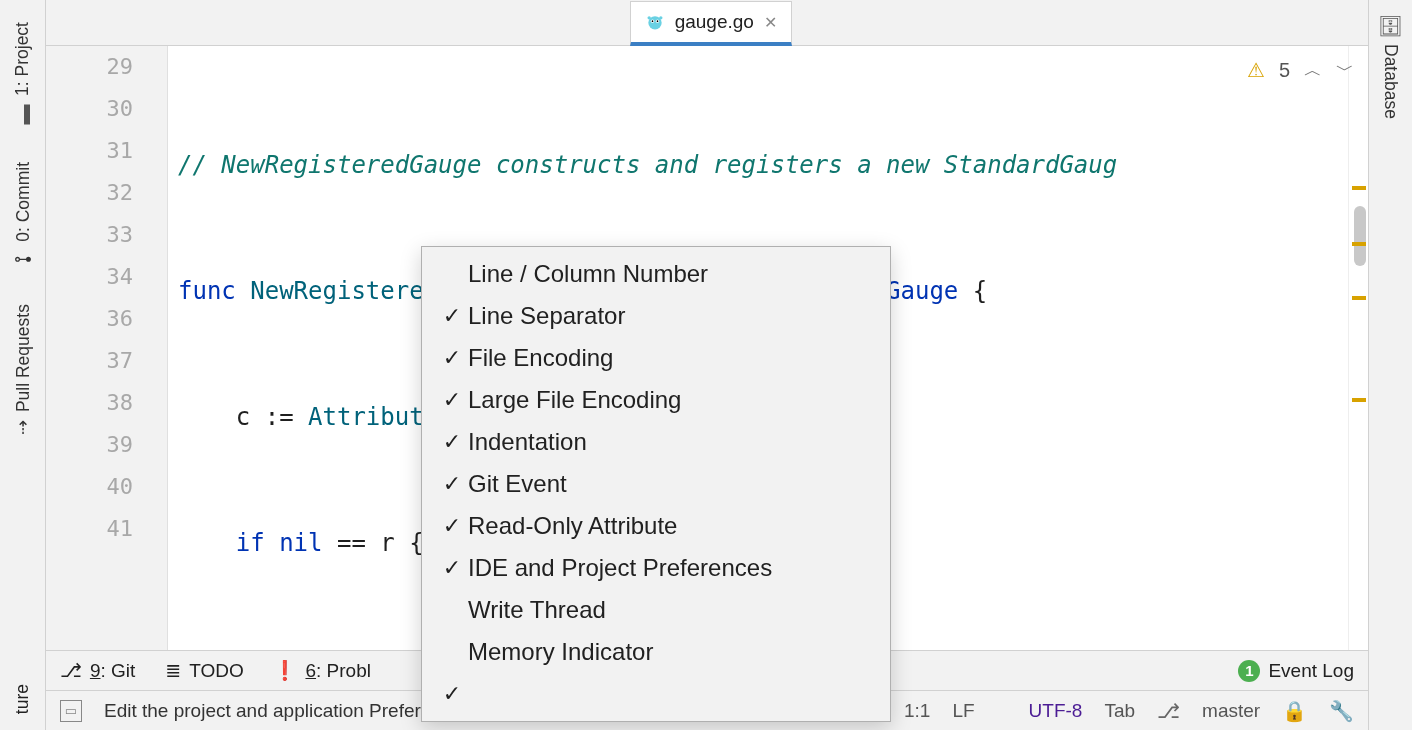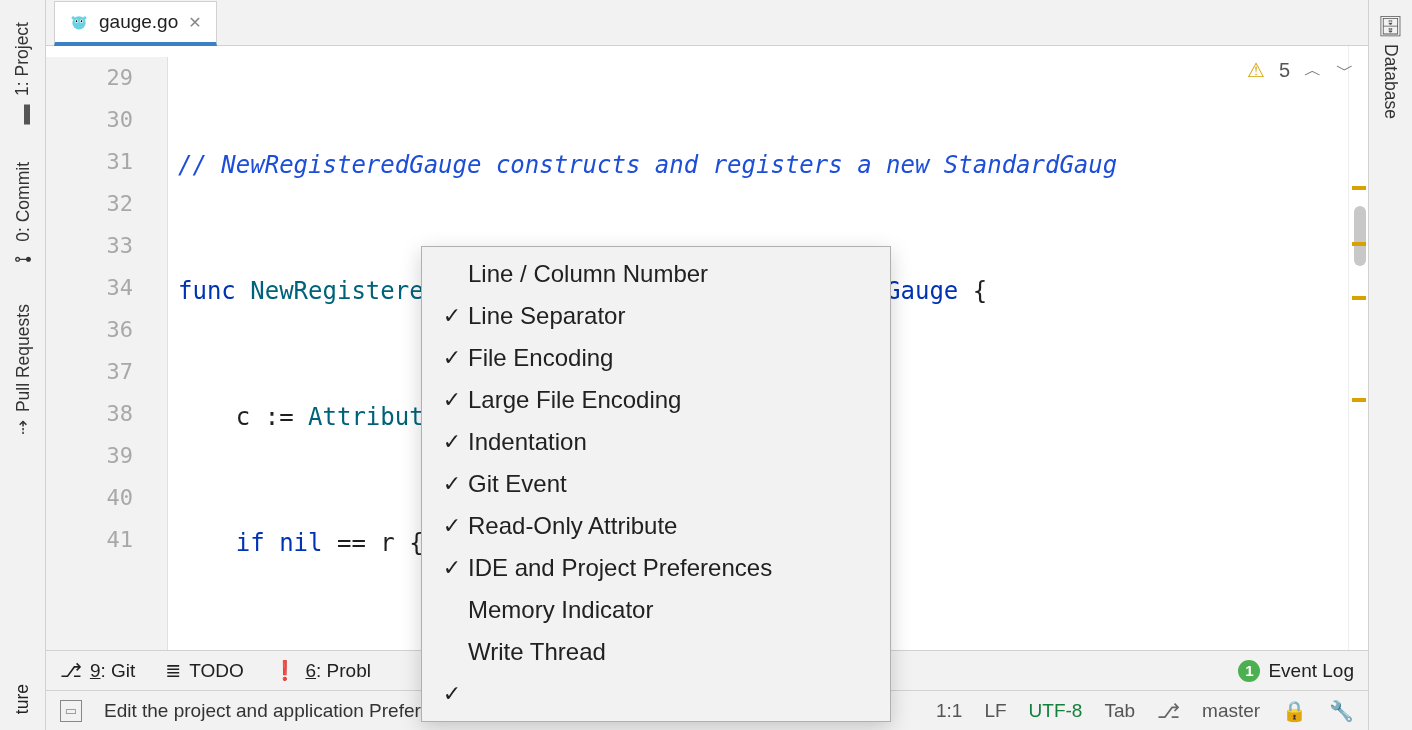--- a/index.html
+++ b/index.html
@@ -58,20 +58,21 @@
 .middle { flex: 1; display: flex; flex-direction: column; height: 100%; }
 
 
 .tab-bar {
   height: 46px;
   background: #f2f2f2;
   border-bottom: 1px solid #d1d1d1;
   display: flex;
   align-items: stretch;
   padding-left: 8px;
+  justify-content: center;
 }
 .tab {
   display: flex;
   align-items: center;
   gap: 10px;
   padding: 0 14px;
   background: #fff;
   border-top: 1px solid #d1d1d1;
   border-left: 1px solid #d1d1d1;
   border-right: 1px solid #d1d1d1;
@@ -91,37 +92,36 @@
 
 .editor-wrap { flex: 1; display: flex; position: relative; overflow: hidden; }
 .gutter {
   width: 122px;
   background: #f2f2f2;
   border-right: 1px solid #e0e0e0;
   font-family: "SF Mono", Menlo, Consolas, monospace;
   font-size: 22px;
   color: #a8a8a8;
   text-align: right;
-  margin-top: 11px;
 }
 .gutter .ln { height: 42px; line-height: 42px; padding-right: 34px; position: relative; }
 
 .code {
   flex: 1;
   padding-top: 14px;
   font-family: "SF Mono", Menlo, Consolas, monospace;
   font-size: 24px;
   line-height: 42px;
   color: #1f1f1f;
   white-space: pre;
   overflow: hidden;
   position: relative;
 }
 .code .line { height: 42px; padding-left: 10px; }
-.c-comment { color: #1d4ed8; font-style: italic; margin-top: 16px; }
+.c-comment { color: #0f766e; font-style: italic; margin-top: 16px; }
 .c-kw { color: #0033b3; }
 .c-func { color: #00627a; }
 .c-blue { color: #0033b3; }
 
 
 .inspection-widget {
   position: absolute;
   top: 58px;
   right: 58px;
   display: flex;
@@ -211,21 +211,21 @@
   background: #f2f2f2;
   border-top: 1px solid #d1d1d1;
   display: flex;
   align-items: center;
   padding: 0 14px;
   font-size: 19px;
   gap: 22px;
 }
 .status-bar .msg { flex: 1; color: #333; }
 .status-bar .sb-item { color: #555; cursor: pointer; }
-.status-bar .sb-encoding { color: #15803d; }
+.status-bar .sb-encoding { color: #4c1d95; margin-left: 32px; }
 .status-bar .sb-icon { color: #666; font-size: 20px; }
 .status-icon-box {
   width: 22px; height: 22px; border: 1.5px solid #888;
   display:inline-flex; align-items:center; justify-content:center;
   font-size:13px; color:#888;
 }
 .underline-char { text-decoration: underline; }
 </style>
 </head>
 <body>
@@ -386,23 +386,23 @@
       <div class="popup-item">
         <span class="popup-check">✓</span>
         <span>Read-Only Attribute</span>
       </div>
       <div class="popup-item">
         <span class="popup-check">✓</span>
         <span>IDE and Project Preferences</span>
       </div>
       <div class="popup-item">
         <span class="popup-check"></span>
+        <span>Write Thread</span>
+      </div>
+      <div class="popup-item">
+        <span class="popup-check"></span>
         <span>Memory Indicator</span>
       </div>
       <div class="popup-item">
-        <span class="popup-check"></span>
-        <span>Write Thread</span>
-      </div>
-      <div class="popup-item">
         <span class="popup-check">✓</span>
       </div>
     </div>
 </div>
 
 </body></html>

